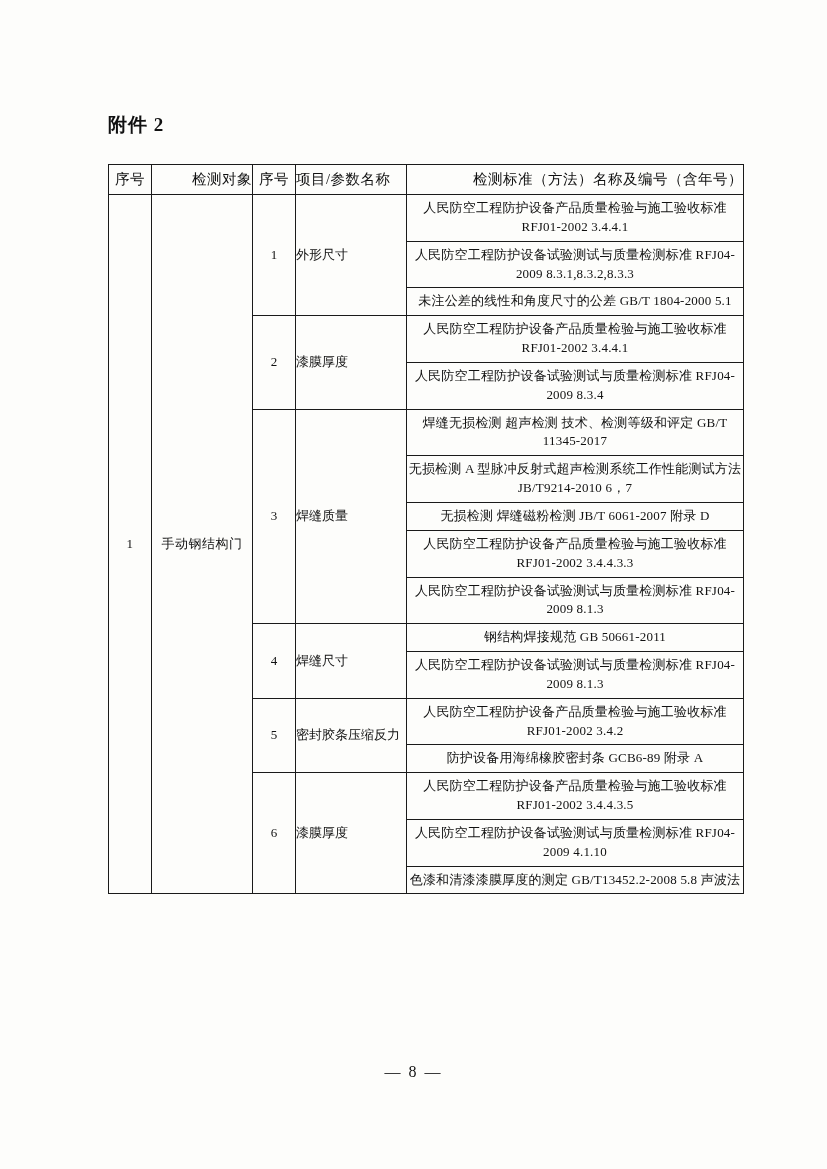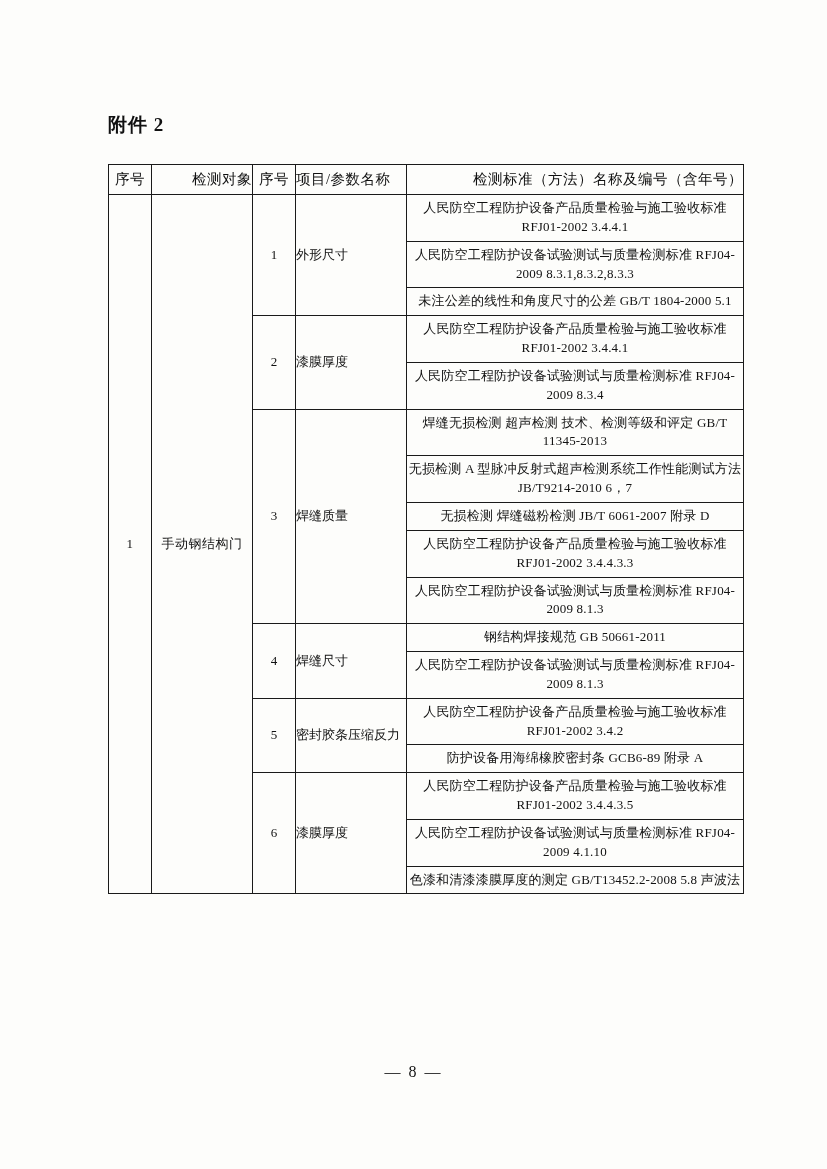--- a/index.html
+++ b/index.html
@@ -134,21 +134,21 @@
           <td class="c-item" rowspan="2">漆膜厚度</td>
           <td class="c-std std-cell">人民防空工程防护设备产品质量检验与施工验收标准 RFJ01-2002   3.4.4.1</td>
         </tr>
         <tr>
           <td class="c-std std-cell">人民防空工程防护设备试验测试与质量检测标准 RFJ04-2009   8.3.4</td>
         </tr>
 
         <tr>
           <td class="c-no2 seq-cell" rowspan="5">3</td>
           <td class="c-item" rowspan="5">焊缝质量</td>
-          <td class="c-std std-cell">焊缝无损检测 超声检测 技术、检测等级和评定 GB/T 11345-2013</td>
+          <td class="c-std std-cell">焊缝无损检测 超声检测 技术、检测等级和评定 GB/T 11345-2017</td>
         </tr>
         <tr>
           <td class="c-std std-cell">无损检测 A 型脉冲反射式超声检测系统工作性能测试方法 JB/T9214-2010   6，7</td>
         </tr>
         <tr>
           <td class="c-std std-cell">无损检测 焊缝磁粉检测 JB/T 6061-2007   附录 D</td>
         </tr>
         <tr>
           <td class="c-std std-cell">人民防空工程防护设备产品质量检验与施工验收标准 RFJ01-2002   3.4.4.3.3</td>
         </tr>

